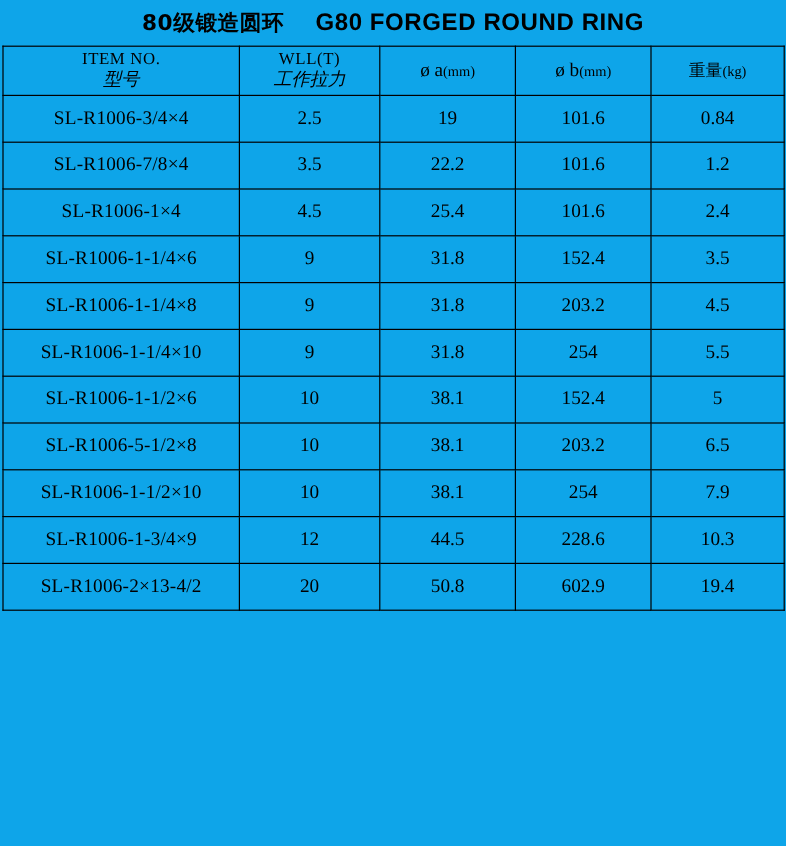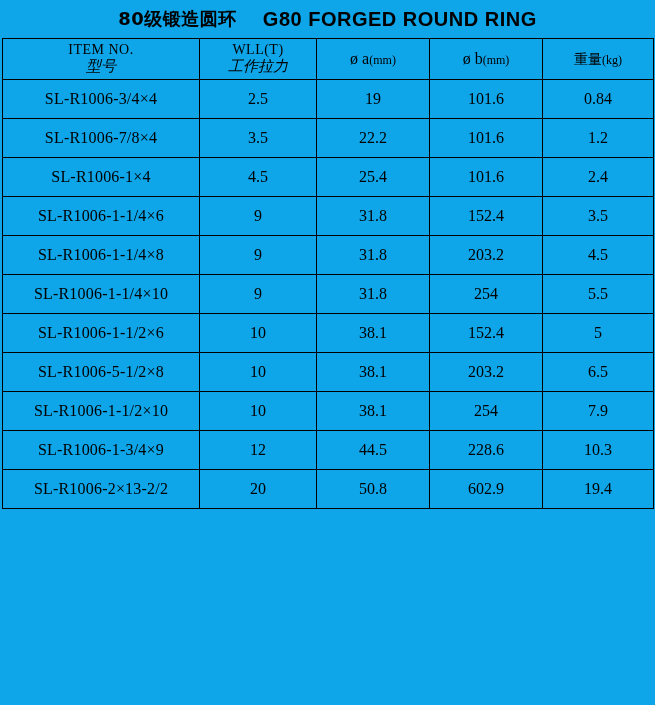--- a/index.html
+++ b/index.html
@@ -209,21 +209,21 @@
         <td class="cell-num">7.9</td>
       </tr>
       <tr>
         <td class="cell-item">SL-R1006-1-3/4×9</td>
         <td class="cell-num">12</td>
         <td class="cell-num">44.5</td>
         <td class="cell-num">228.6</td>
         <td class="cell-num">10.3</td>
       </tr>
       <tr>
-        <td class="cell-item">SL-R1006-2×13-2/2</td>
+        <td class="cell-item">SL-R1006-2×13-4/2</td>
         <td class="cell-num">20</td>
         <td class="cell-num">50.8</td>
         <td class="cell-num">602.9</td>
         <td class="cell-num">19.4</td>
       </tr>
     </tbody>
   </table>
 
 </div>
 

